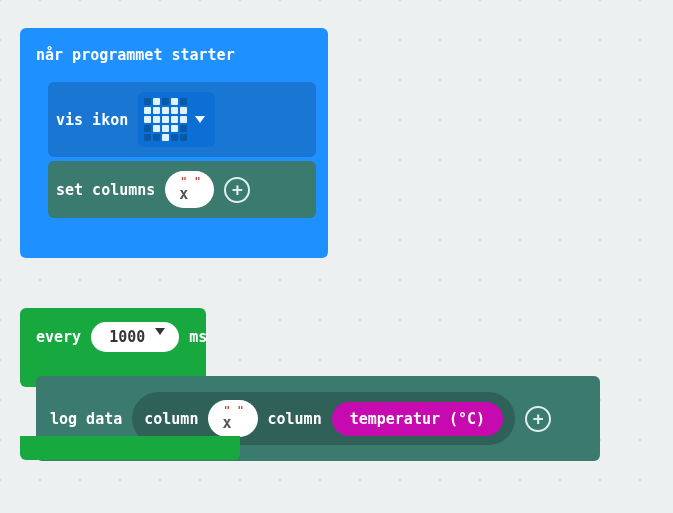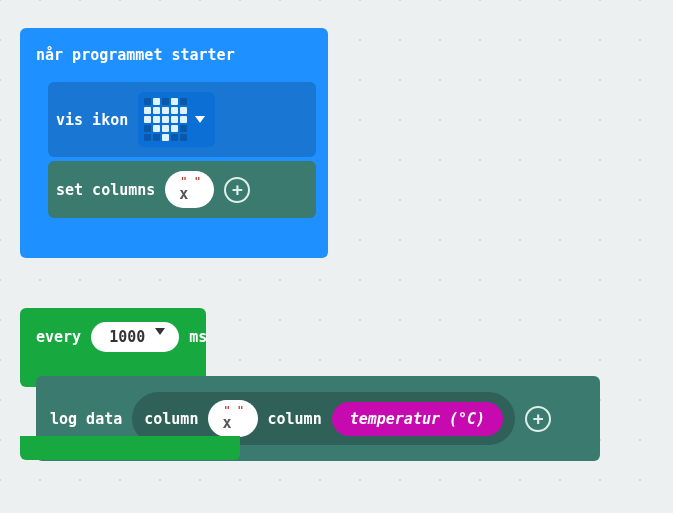--- a/index.html
+++ b/index.html
@@ -110,21 +110,21 @@
     flex-shrink: 0;
   }
   .slot-round {
     border-radius: 999px;
     padding: 8px 12px;
     display: inline-flex;
     align-items: center;
     gap: 10px;
     text-align: right;
   }
-  .magenta-slot { color: #fff; padding: 8px 18px; font-style: italic; }
+  .magenta-slot { color: #fff; padding: 8px 18px; }
 
   .number-pill {
     background: #fff;
     color: #333;
     border-radius: 999px;
     padding: 6px 14px 6px 18px;
     display: inline-flex;
     align-items: flex-start;
     gap: 10px;
   }

